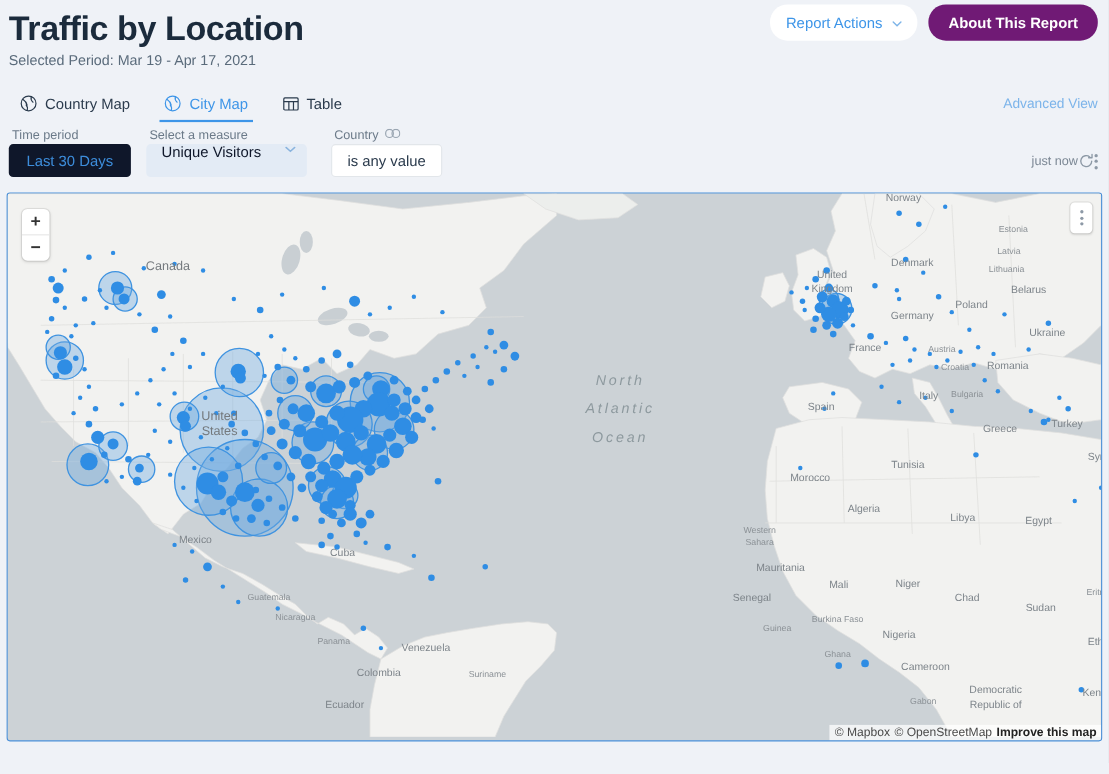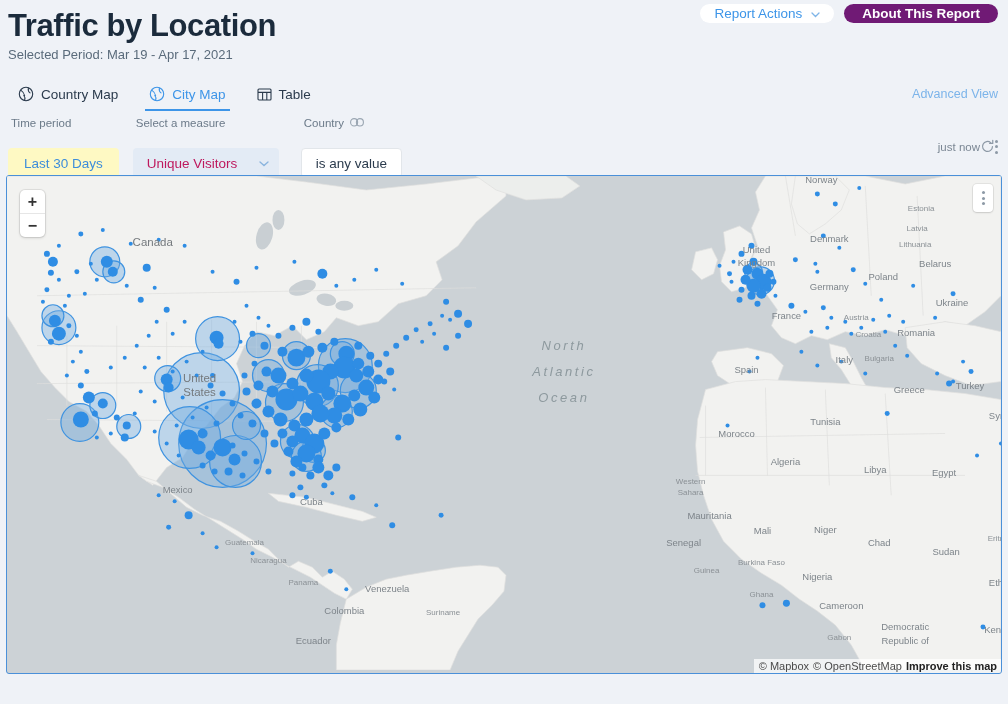--- a/index.html
+++ b/index.html
@@ -14,21 +14,21 @@
   .header{position:relative;padding:10px 16px 0 8px;height:60px;box-sizing:border-box;}
   .page-title{
     font-size:31px;font-weight:bold;letter-spacing:-0.4px;
     color:#1b2b3c;margin:0;line-height:32px;
   }
   .period{font-size:13px;color:#5a6b7b;margin-top:5px;line-height:16px;}
   .header-actions{position:absolute;right:10px;top:4px;display:flex;align-items:center;gap:10px;}
   .btn{
     border-radius:16px;font-size:13.5px;cursor:pointer;border:none;
     display:inline-flex;align-items:center;justify-content:center;
-    height:19px;box-sizing:border-box;font-family:inherit;
+    height:33px;box-sizing:border-box;font-family:inherit;
   }
   .btn-report{background:#fff;color:#3d95e8;padding:0 14px;gap:9px;}
   .btn-report .caret{font-size:9px;color:#7fb5e8;transform:translateY(1px);}
   .btn-about{background:#701a75;color:#fff;padding:0 18px;font-weight:bold;}
   
   .tabs-row{
     position:relative;height:39px;margin-top:12px;padding-left:16px;
     display:flex;align-items:flex-end;gap:1px;
   }
   .tab{
@@ -42,29 +42,29 @@
   .tab svg{display:block;}
   .adv-view{
     position:absolute;right:10px;bottom:10px;font-size:12.5px;color:#7cb4ea;cursor:pointer;
   }
   
   .filters{
     position:relative;height:58px;padding:6px 10px 0 8px;display:flex;align-items:flex-start;gap:0;
   }
   .fgroup{display:flex;flex-direction:column;margin-right:14px;}
   .flabel{
-    font-size:11.5px;color:#6b7a89;margin:0 0 19px 3px;display:flex;align-items:center;gap:6px;
+    font-size:11.5px;color:#6b7a89;margin:0 0 2px 3px;display:flex;align-items:center;gap:6px;
   }
   .pill{
-    background:#fef9c3;color:#3d8ddb;border-radius:4px;height:30px;box-sizing:border-box;
+    background:#0f172a;color:#3d8ddb;border-radius:4px;height:30px;box-sizing:border-box;
     display:inline-flex;align-items:center;padding:0 16px;font-size:13.5px;cursor:pointer;
   }
   .select{
-    background:#e3ebf5;color:#be185d;border-radius:4px;height:30px;box-sizing:border-box;
-    display:inline-flex;align-items:center;justify-content:space-between;
+    background:#e3ebf5;color:#0f172a;border-radius:4px;height:30px;box-sizing:border-box;
+    display:inline-flex;align-items:flex-start;justify-content:space-between;
     padding:0 10px 0 14px;font-size:13.5px;min-width:146px;cursor:pointer;gap:10px;
   }
   .select .caret{font-size:10px;color:#8ab4de;}
   .valuebox{
     background:#fff;border:1px solid #e2e6ea;border-radius:4px;height:30px;box-sizing:border-box;
     display:inline-flex;align-items:center;padding:0 14px;font-size:13.5px;color:#2b3b4d;cursor:pointer;
   }
   .filters-right{
     position:absolute;right:10px;top:28px;display:flex;align-items:center;
   }

